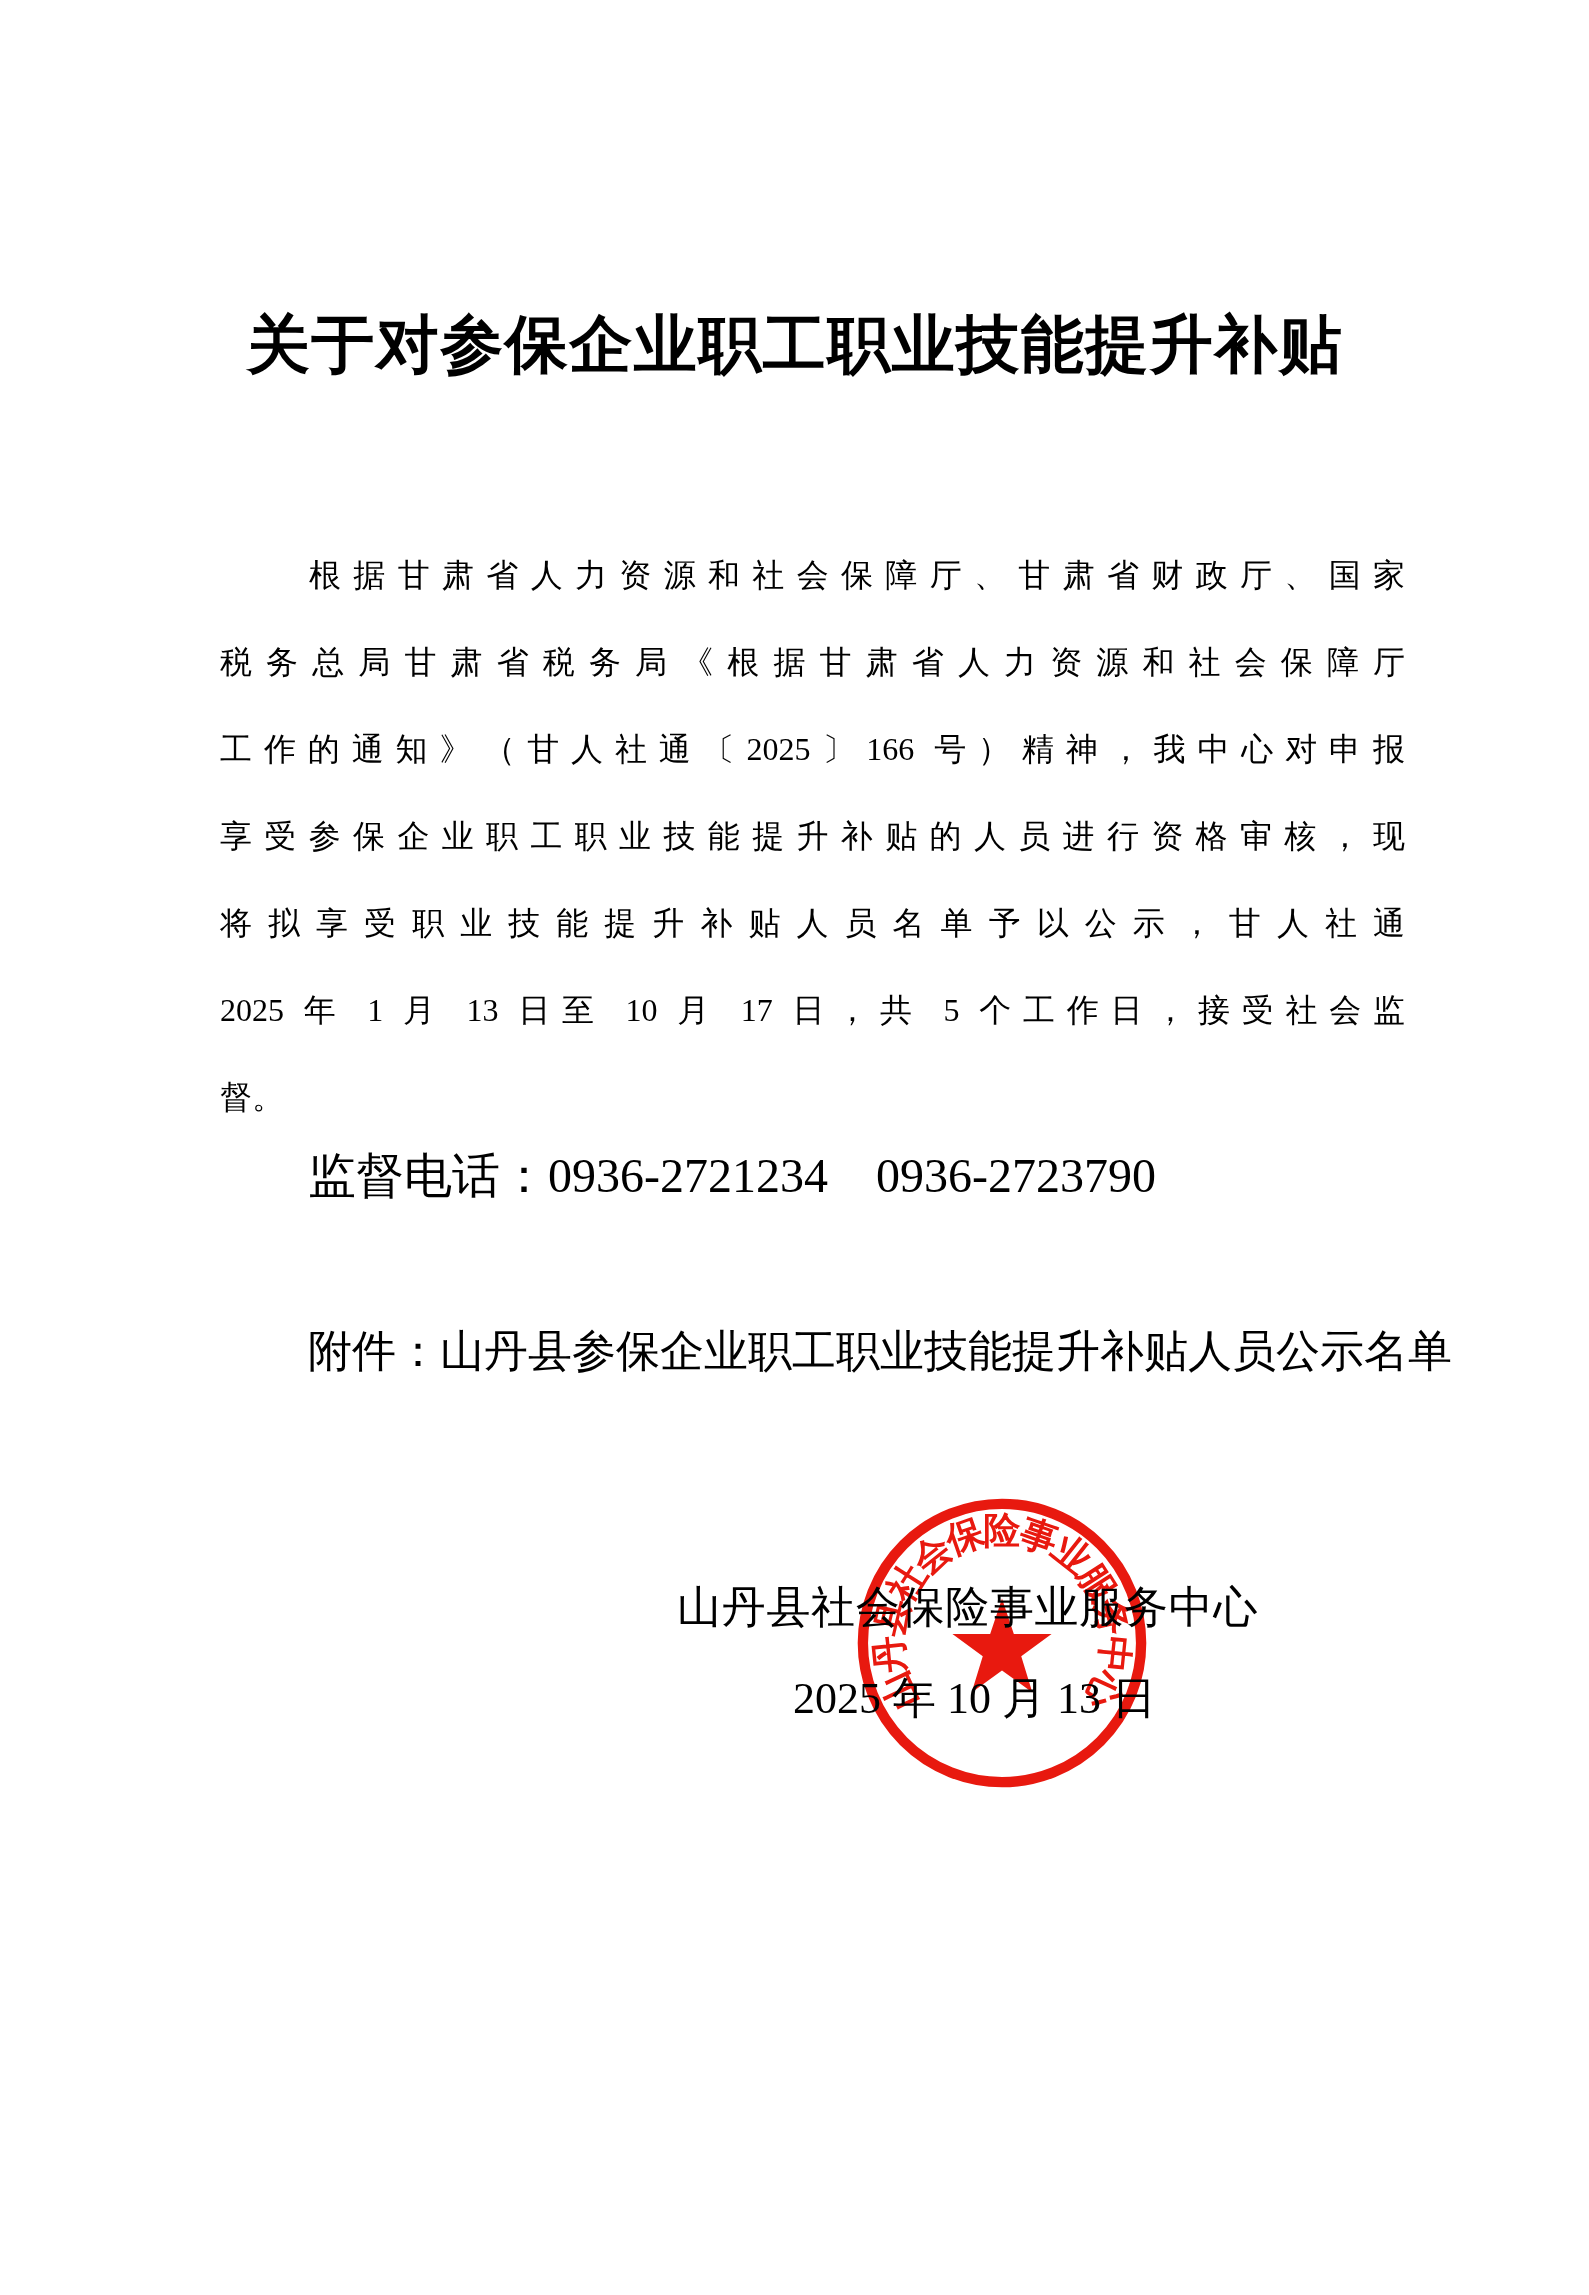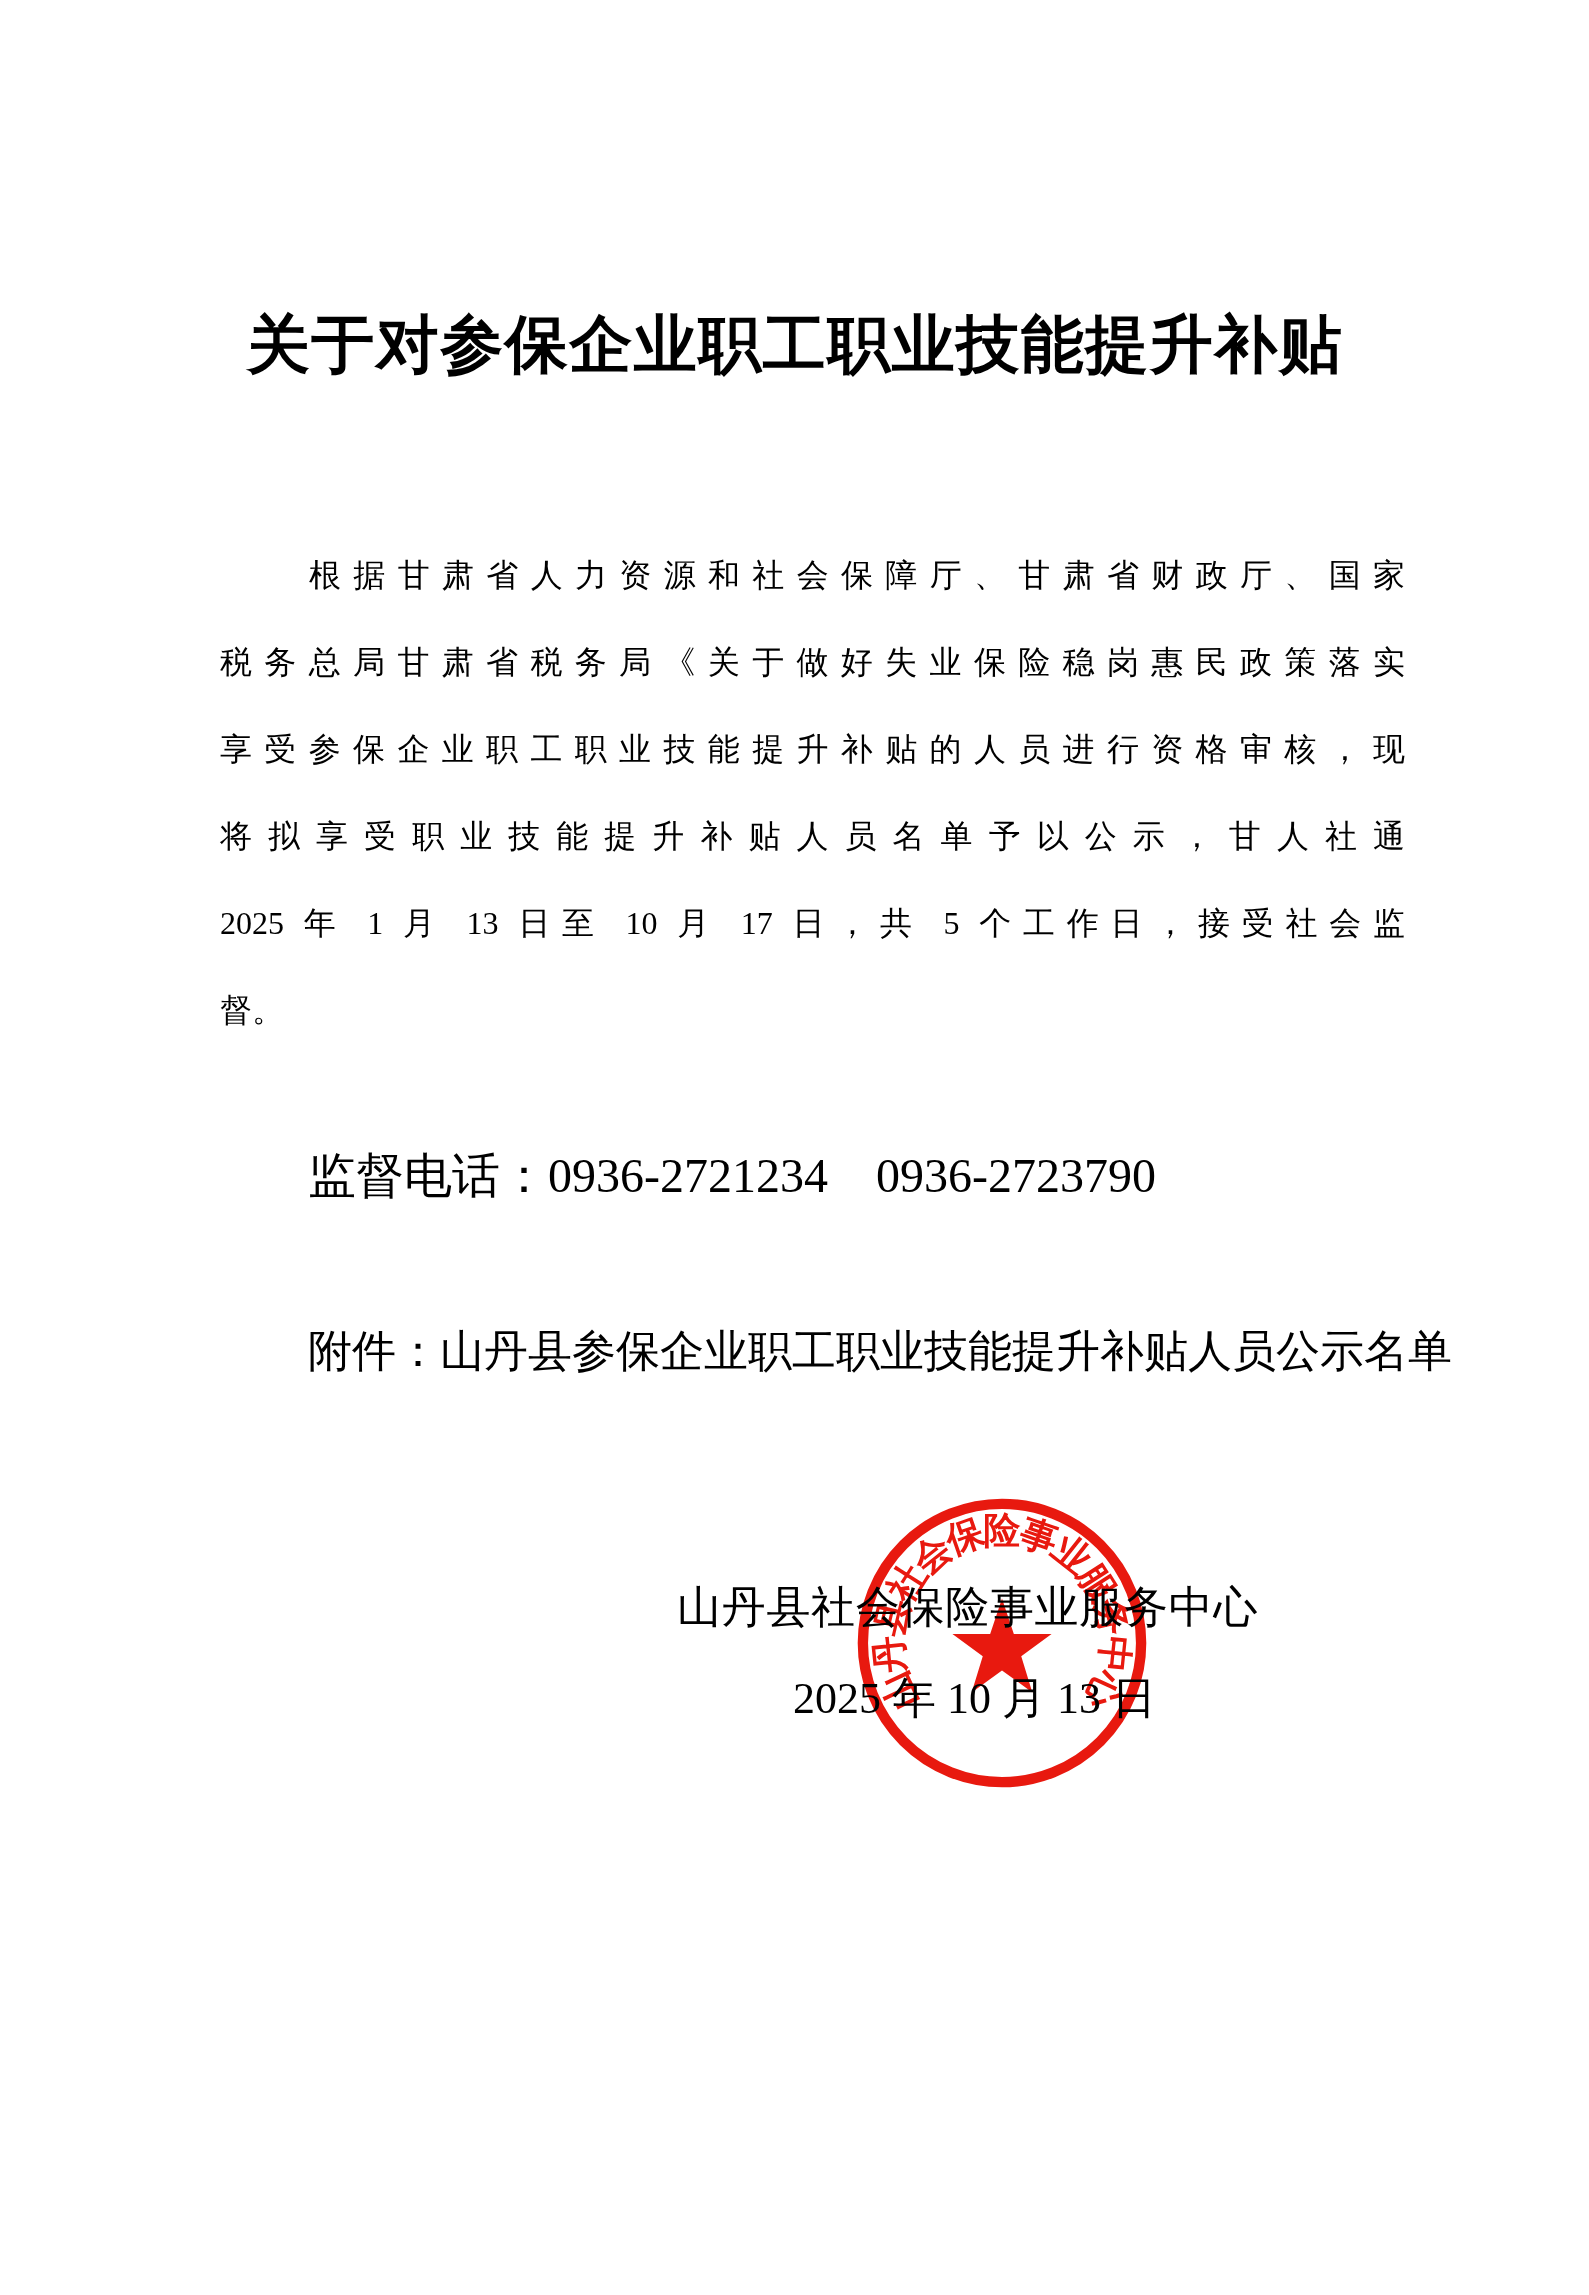--- a/index.html
+++ b/index.html
@@ -85,21 +85,22 @@
 <body>
 
 <div class="page">
 
   <div class="doc-title">
     <div>关于对参保企业职工职业技能提升补贴</div>
   </div>
 
   <div class="body-block">
     <div class="body-line first">根据甘肃省人力资源和社会保障厅、甘肃省财政厅、国家</div>
-    <div class="body-line">税务总局甘肃省税务局《关于做好失业保险稳岗惠民政策落实</div>
+    <div class="body-line">税务总局甘肃省税务局《根据甘肃省人力资源和社会保障厅</div>
+    <div class="body-line">工作的通知》（甘人社通〔2025〕166 号）精神，我中心对申报</div>
     <div class="body-line">享受参保企业职工职业技能提升补贴的人员进行资格审核，现</div>
     <div class="body-line">将拟享受职业技能提升补贴人员名单予以公示，甘人社通</div>
     <div class="body-line">2025 年 1 月 13 日至 10 月 17 日，共 5 个工作日，接受社会监</div>
     <div class="body-line last">督。</div>
   </div>
 
   <div class="hotline-line">
     <span>监督电话：</span><span>0936-2721234　0936-2723790</span>
   </div>
 

